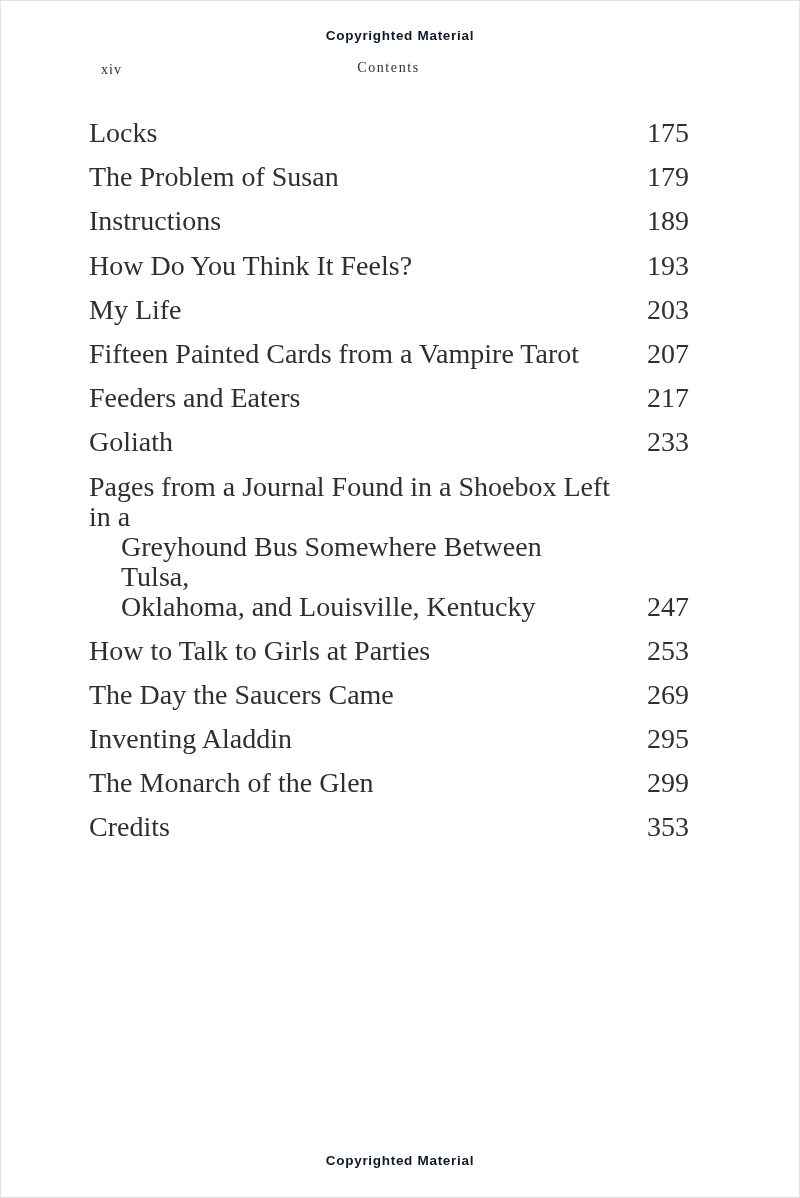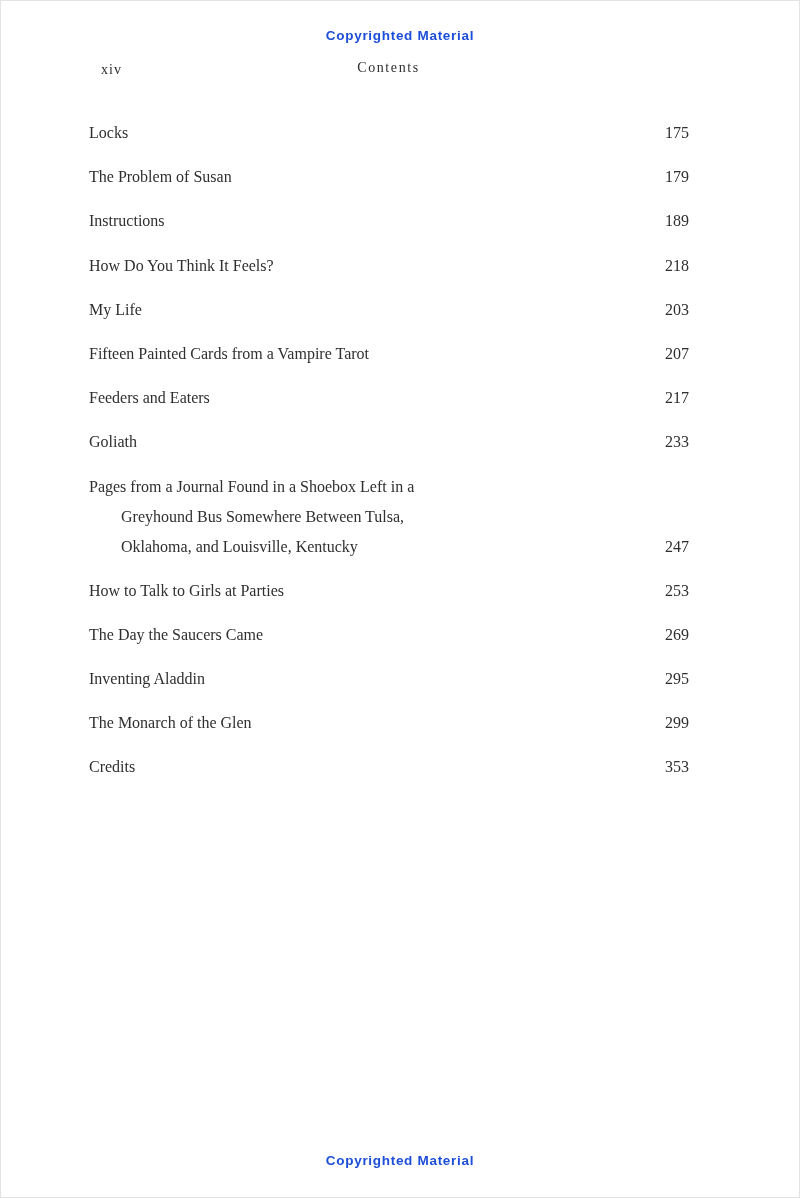--- a/index.html
+++ b/index.html
@@ -18,21 +18,21 @@
     overflow: hidden;
   }
   .copyright {
     position: absolute;
     left: 0;
     width: 100%;
     text-align: center;
     font-family: "Liberation Sans", sans-serif;
     font-size: 13.5px;
     font-weight: bold;
-    color: #1d4ed8;
+    color: #0f172a;
     letter-spacing: 0.7px;
   }
   .copyright.top { top: 27px; }
   .copyright.bottom { top: 1152px; }
 
   .header {
     position: absolute;
     top: 59px;
     left: 88px;
     width: 599px;
@@ -57,21 +57,21 @@
   .toc {
     position: absolute;
     top: 117px;
     left: 88px;
     width: 600px;
   }
   .toc-row {
     display: flex;
     align-items: flex-end;
     margin-bottom: 14.2px;
-    font-size: 16px;
+    font-size: 28px;
     line-height: 30px;
   }
   .toc-title {
     flex: 1 1 auto;
     padding-right: 18px;
   }
   .toc-line + .toc-line {
     margin-left: 32px;
   }
   .toc-page {
@@ -109,21 +109,21 @@
       <div class="toc-row">
         <div class="toc-title">
           <div class="toc-line">Instructions</div>
         </div>
         <div class="toc-page">189</div>
       </div>
       <div class="toc-row">
         <div class="toc-title">
           <div class="toc-line">How Do You Think It Feels?</div>
         </div>
-        <div class="toc-page">218</div>
+        <div class="toc-page">193</div>
       </div>
       <div class="toc-row">
         <div class="toc-title">
           <div class="toc-line">My Life</div>
         </div>
         <div class="toc-page">203</div>
       </div>
       <div class="toc-row">
         <div class="toc-title">
           <div class="toc-line">Fifteen Painted Cards from a Vampire Tarot</div>

